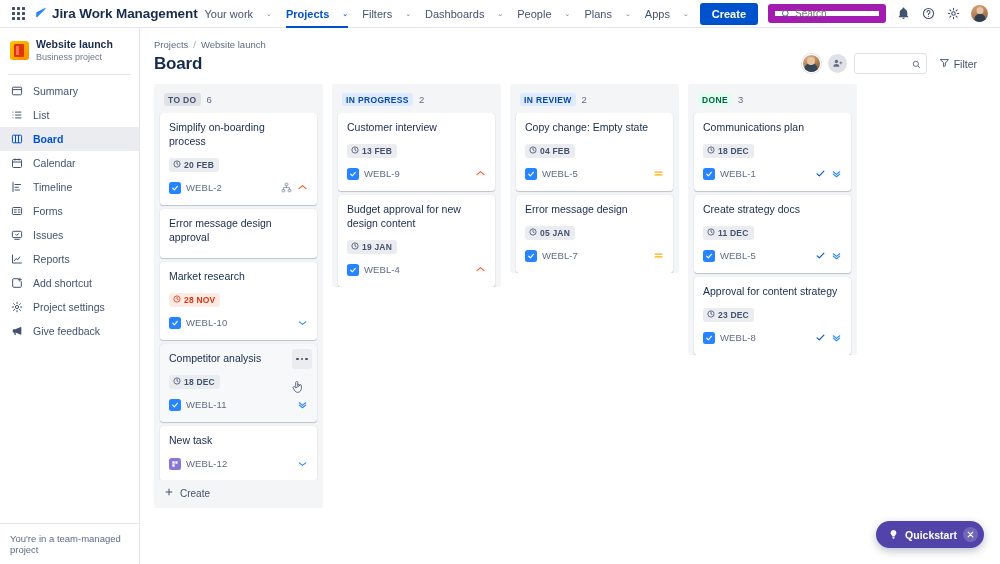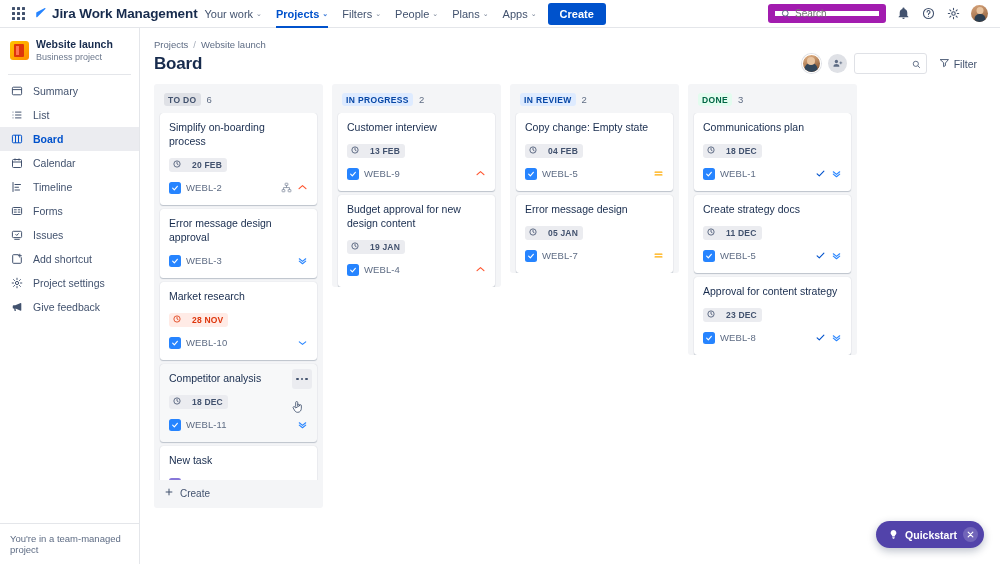--- a/index.html
+++ b/index.html
@@ -21,21 +21,21 @@
     padding: 0 8px;
     position: relative;
   }
   .apps-grid { display: grid; grid-template-columns: repeat(3,3px); grid-template-rows: repeat(3,3px); gap: 2px; margin: 0 8px 0 4px; }
   .apps-grid i { width: 3px; height: 3px; background: #42526e; border-radius: 0.5px; display:block; }
   .brand { display: flex; align-items: center; gap: 5px; }
   .brand-mark { width: 14px; height: 14px; position: relative; }
   .brand-text { font-size: 13.5px; font-weight: 600; color: #172b4d; letter-spacing: -0.1px; white-space: nowrap; }
   .navitem {
     font-size: 11px; color: #42526e; padding: 5px 7px; border-radius: 3px;
-    display: flex; align-items: center; gap: 3px; cursor: pointer; white-space: nowrap;
+    display: flex; align-items: center; gap: 13px; cursor: pointer; white-space: nowrap;
     position: relative; height: 28px;
   }
   .navitem.active { color: #0052cc; font-weight: 600; }
   .navitem.active::after {
     content: ""; position: absolute; left: 7px; right: 7px; bottom: 0; height: 2px; background: #0052cc;
   }
   .caret { font-size: 7px; opacity: .75; line-height: 1; }
   .create-btn {
     background: #0052cc; color: #fff; font-size: 11px; font-weight: 600;
     padding: 5px 12px; border-radius: 3px; border: none; cursor: pointer; margin-left: 4px;
@@ -113,21 +113,21 @@
   .col-count { font-size: 9.5px; color: #5e6c84; font-weight: 500; }
   .col-body { padding: 0 6px; display: flex; flex-direction: column; gap: 4px; overflow: hidden; }
   .card {
     background: #fff; border-radius: 3px; padding: 8px 9px 8px 9px;
     box-shadow: 0 1px 1px rgba(9,30,66,.22), 0 0 1px rgba(9,30,66,.2);
     cursor: pointer; position: relative;
   }
   .card.hovered { background: #f7f8f9; }
   .card-title { font-size: 10.5px; color: #172b4d; line-height: 1.33; margin-bottom: 5px; padding-right: 4px; }
   .date-pill {
-    display: inline-flex; align-items: center; gap: 11px; background: #ebecf0; color: #42526e;
+    display: inline-flex; align-items: center; gap: 3px; background: #ebecf0; color: #42526e;
     font-size: 8.5px; font-weight: 700; padding: 2px 5px 2px 4px; border-radius: 3px; letter-spacing: .2px;
   }
   .date-pill.overdue { background: #ffebe6; color: #de350b; }
   .card-foot { display: flex; align-items: center; margin-top: 7px; }
   .key-wrap { display: flex; align-items: center; gap: 5px; }
   .type-ico { width: 12px; height: 12px; border-radius: 2.5px; display: flex; align-items: center; justify-content: center; flex-shrink: 0; }
   .type-task { background: #2684ff; }
   .type-other { background: #8777d9; }
   .issue-key { font-size: 9.5px; color: #5e6c84; font-weight: 400; letter-spacing: .1px; }
   .foot-right { margin-left: auto; display: flex; align-items: center; gap: 5px; }
@@ -179,20 +179,24 @@
   <div class="navitem">
     <span>Your work</span>
     <span class="caret">⌄</span>
   </div>
   <div class="navitem active">
     <span>Projects</span>
     <span class="caret">⌄</span>
   </div>
   <div class="navitem">
     <span>Filters</span>
+    <span class="caret">⌄</span>
+  </div>
+  <div class="navitem">
+    <span>Dashboards</span>
     <span class="caret">⌄</span>
   </div>
   <div class="navitem">
     <span>People</span>
     <span class="caret">⌄</span>
   </div>
   <div class="navitem">
     <span>Plans</span>
     <span class="caret">⌄</span>
   </div>
@@ -309,20 +313,29 @@
       <span class="sb-ico">
         <svg width="12" height="12" viewBox="0 0 24 24" fill="none" stroke="#42526e" stroke-width="2">
             <rect x="2.8" y="4.6" width="18.4" height="12.6" rx="2"></rect>
             <path d="M7.4 20.6h9.2" stroke-linecap="round"></path>
             <path d="M9.6 10.9l1.9 2 3.2-3.6" stroke-linecap="round" stroke-linejoin="round"></path>
           </svg>
       </span>
       <span>Issues</span>
     </div>
 
+    <div class="sb-item">
+      <span class="sb-ico">
+        <svg width="12" height="12" viewBox="0 0 24 24" fill="none" stroke="#42526e" stroke-width="2" stroke-linecap="round" stroke-linejoin="round">
+            <path d="M3 4v16h18"></path>
+            <path d="M6.6 15.4l3.6-4.4 3 2.6 4.4-5.6"></path>
+          </svg>
+      </span>
+      <span>Reports</span>
+    </div>
 
     <div class="sb-item">
       <span class="sb-ico">
         <svg width="12" height="12" viewBox="0 0 24 24" fill="none" stroke="#42526e" stroke-width="2" stroke-linecap="round">
             <path d="M14.6 3.4H5a1.6 1.6 0 0 0-1.6 1.6v14a1.6 1.6 0 0 0 1.6 1.6h14a1.6 1.6 0 0 0 1.6-1.6V9.4"></path>
             <path d="M17.6 2.4v6M20.6 5.4h-6"></path>
           </svg>
       </span>
       <span>Add shortcut</span>
     </div>
@@ -418,36 +431,20 @@
                       <rect x="15.6" y="16.4" width="6" height="5" rx="1"></rect>
                       <path d="M12 7.6v4.6M5.4 16.4v-4.2h13.2v4.2" stroke-linecap="round"></path>
                     </svg></span>
                   <span><svg width="11" height="11" viewBox="0 0 24 24" fill="none" stroke="#ff5630" stroke-width="2.6" stroke-linecap="round" stroke-linejoin="round">
                       <path d="M4.5 14.5 12 8l7.5 6.5"></path>
                     </svg></span>
                 </span>
               </div></div>
             <div class="card">
               <div class="card-title">Error message design approval</div>
-              <div class="card-foot">
-                <span class="key-wrap">
-                  <span class="type-ico type-task">
-                    <svg width="8" height="8" viewBox="0 0 24 24" fill="none" stroke="#ffffff" stroke-width="3.4" stroke-linecap="round" stroke-linejoin="round">
-                      <path d="M5 12.4 10 17.4 19 6.8"></path>
-                    </svg>
-                  </span>
-                  <span class="issue-key">WEBL-3</span>
-                </span>
-                <span class="foot-right">
-                  <span><svg width="11" height="11" viewBox="0 0 24 24" fill="none" stroke="#2684ff" stroke-width="2.4" stroke-linecap="round" stroke-linejoin="round">
-                      <path d="M5 8.2 12 14l7-5.8"></path>
-                      <path d="M5 13.2 12 19l7-5.8"></path>
-                    </svg></span>
-                </span>
-              </div>
             </div>
             <div class="card"><div class="card-title">Market research</div><span class="date-pill overdue">
                 <span><svg width="8" height="8" viewBox="0 0 24 24" fill="none" stroke="#de350b" stroke-width="2.4">
                     <circle cx="12" cy="12" r="9.4"></circle>
                     <path d="M12 6.6V12l3.6 2.2" stroke-linecap="round"></path>
                   </svg></span>
                 <span>28 NOV</span>
               </span><div class="card-foot">
                 <span class="key-wrap">
                   <span class="type-ico type-task">

